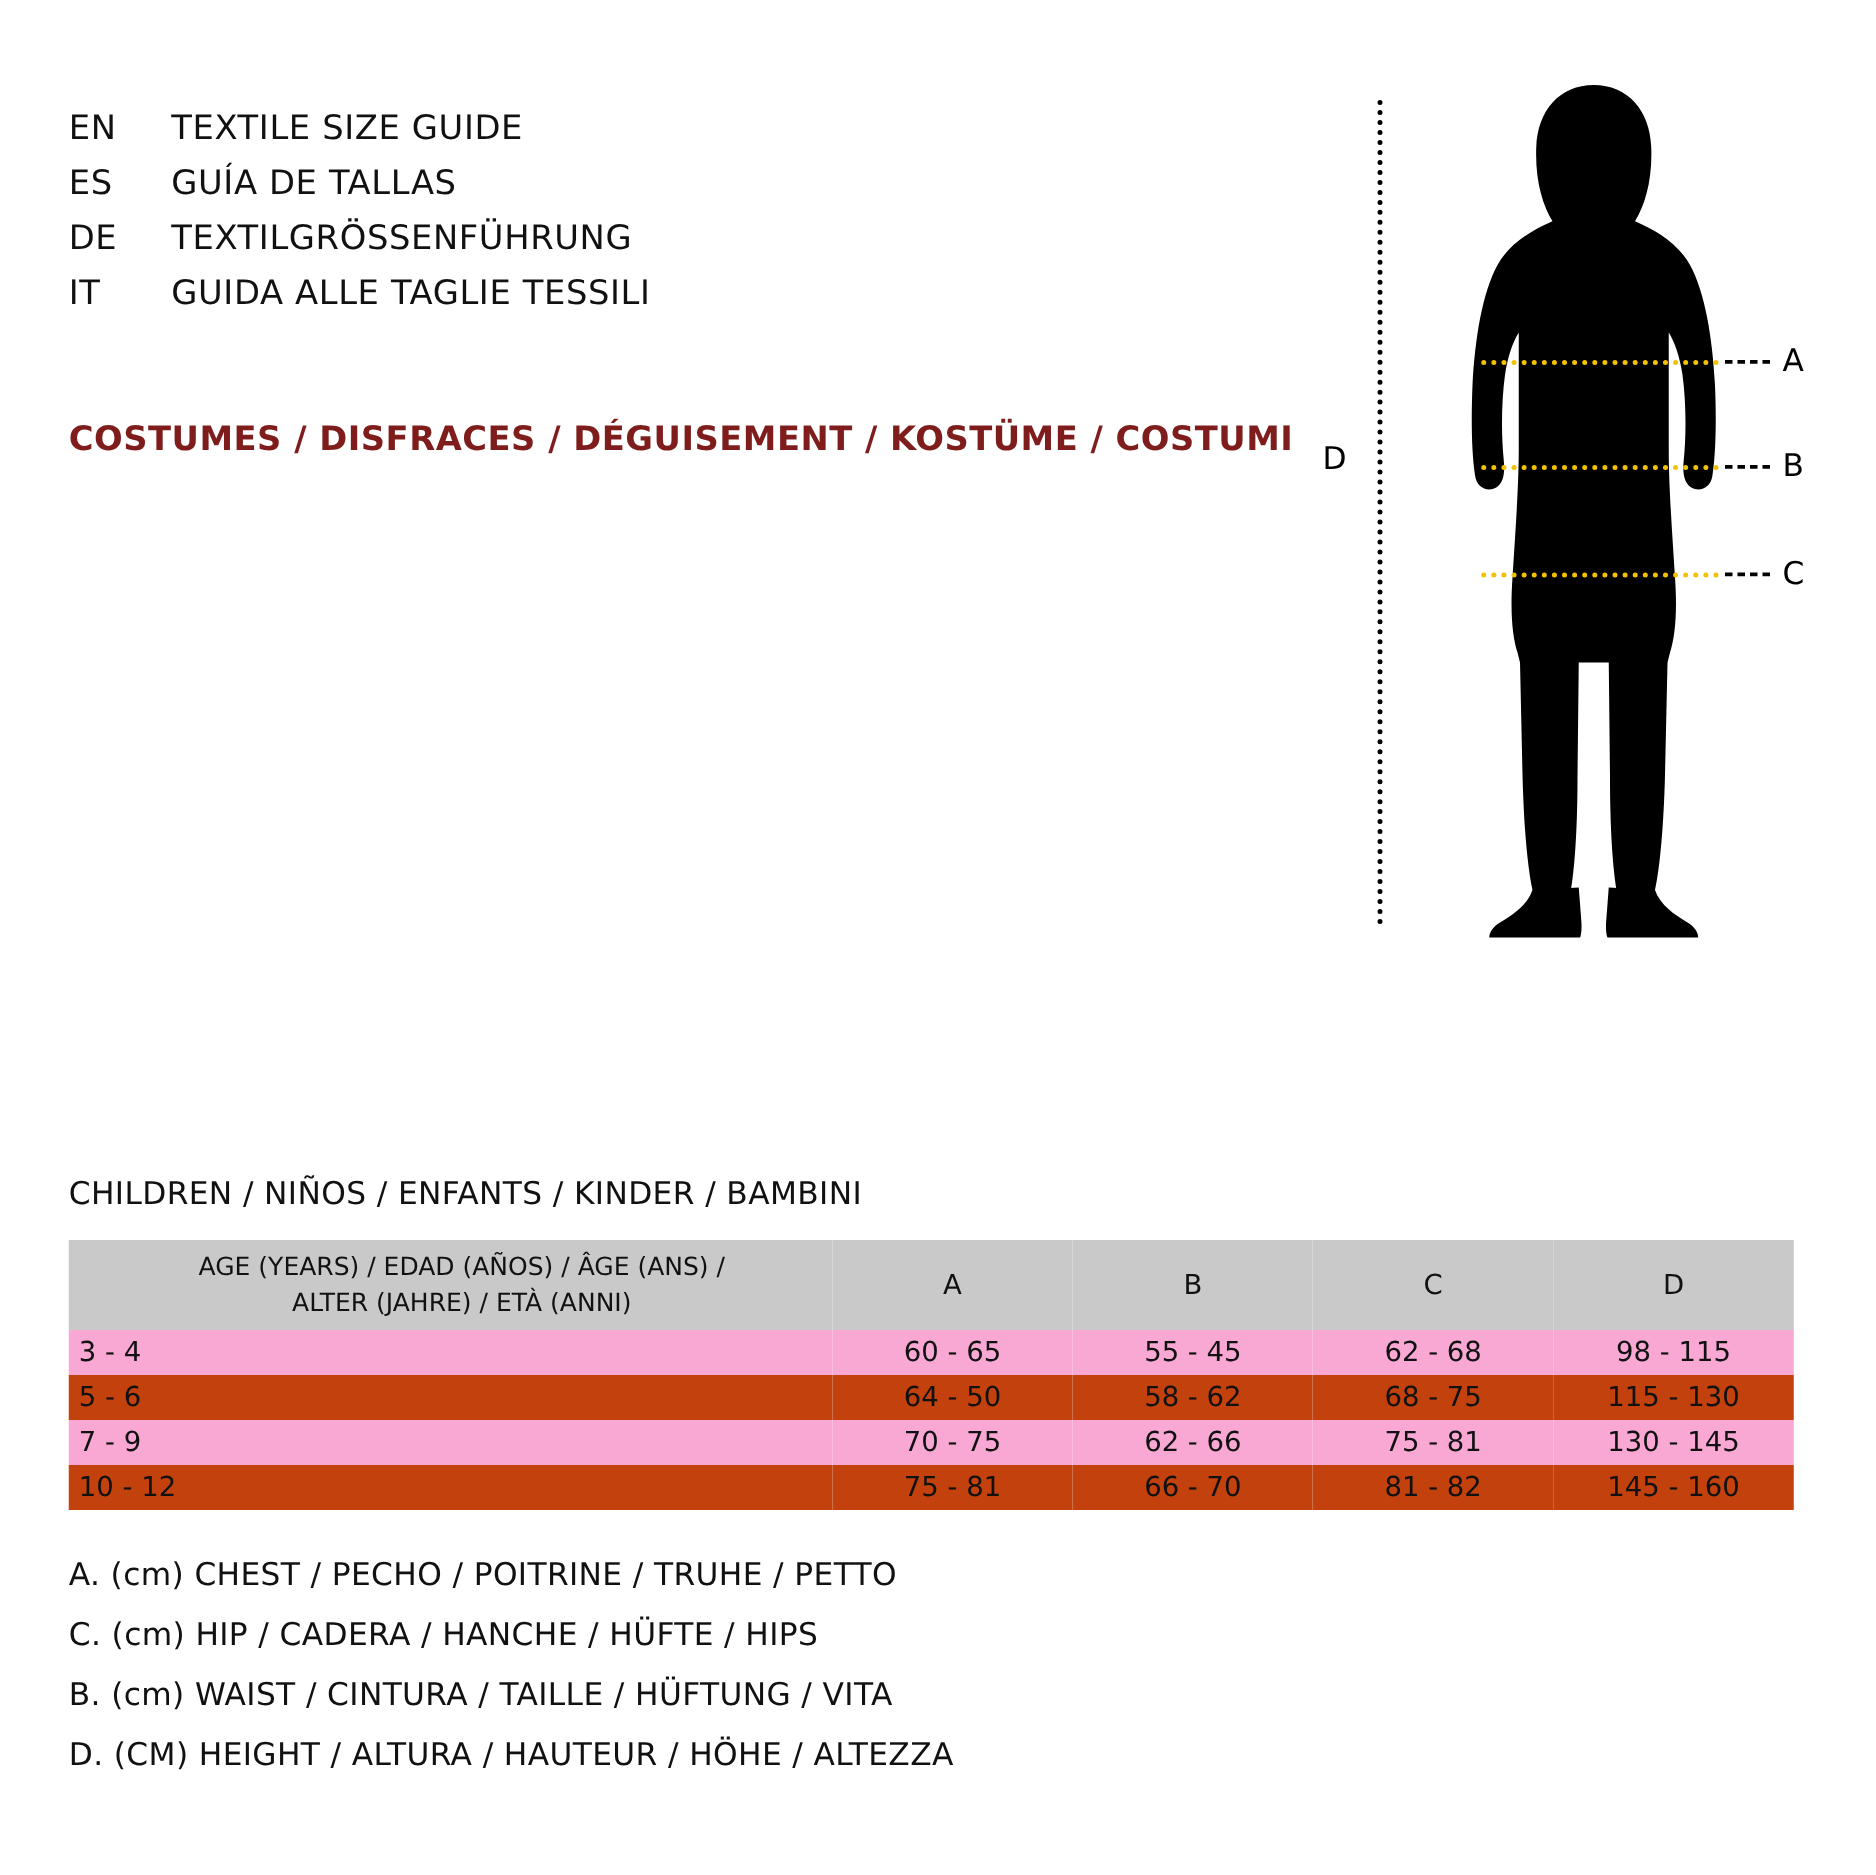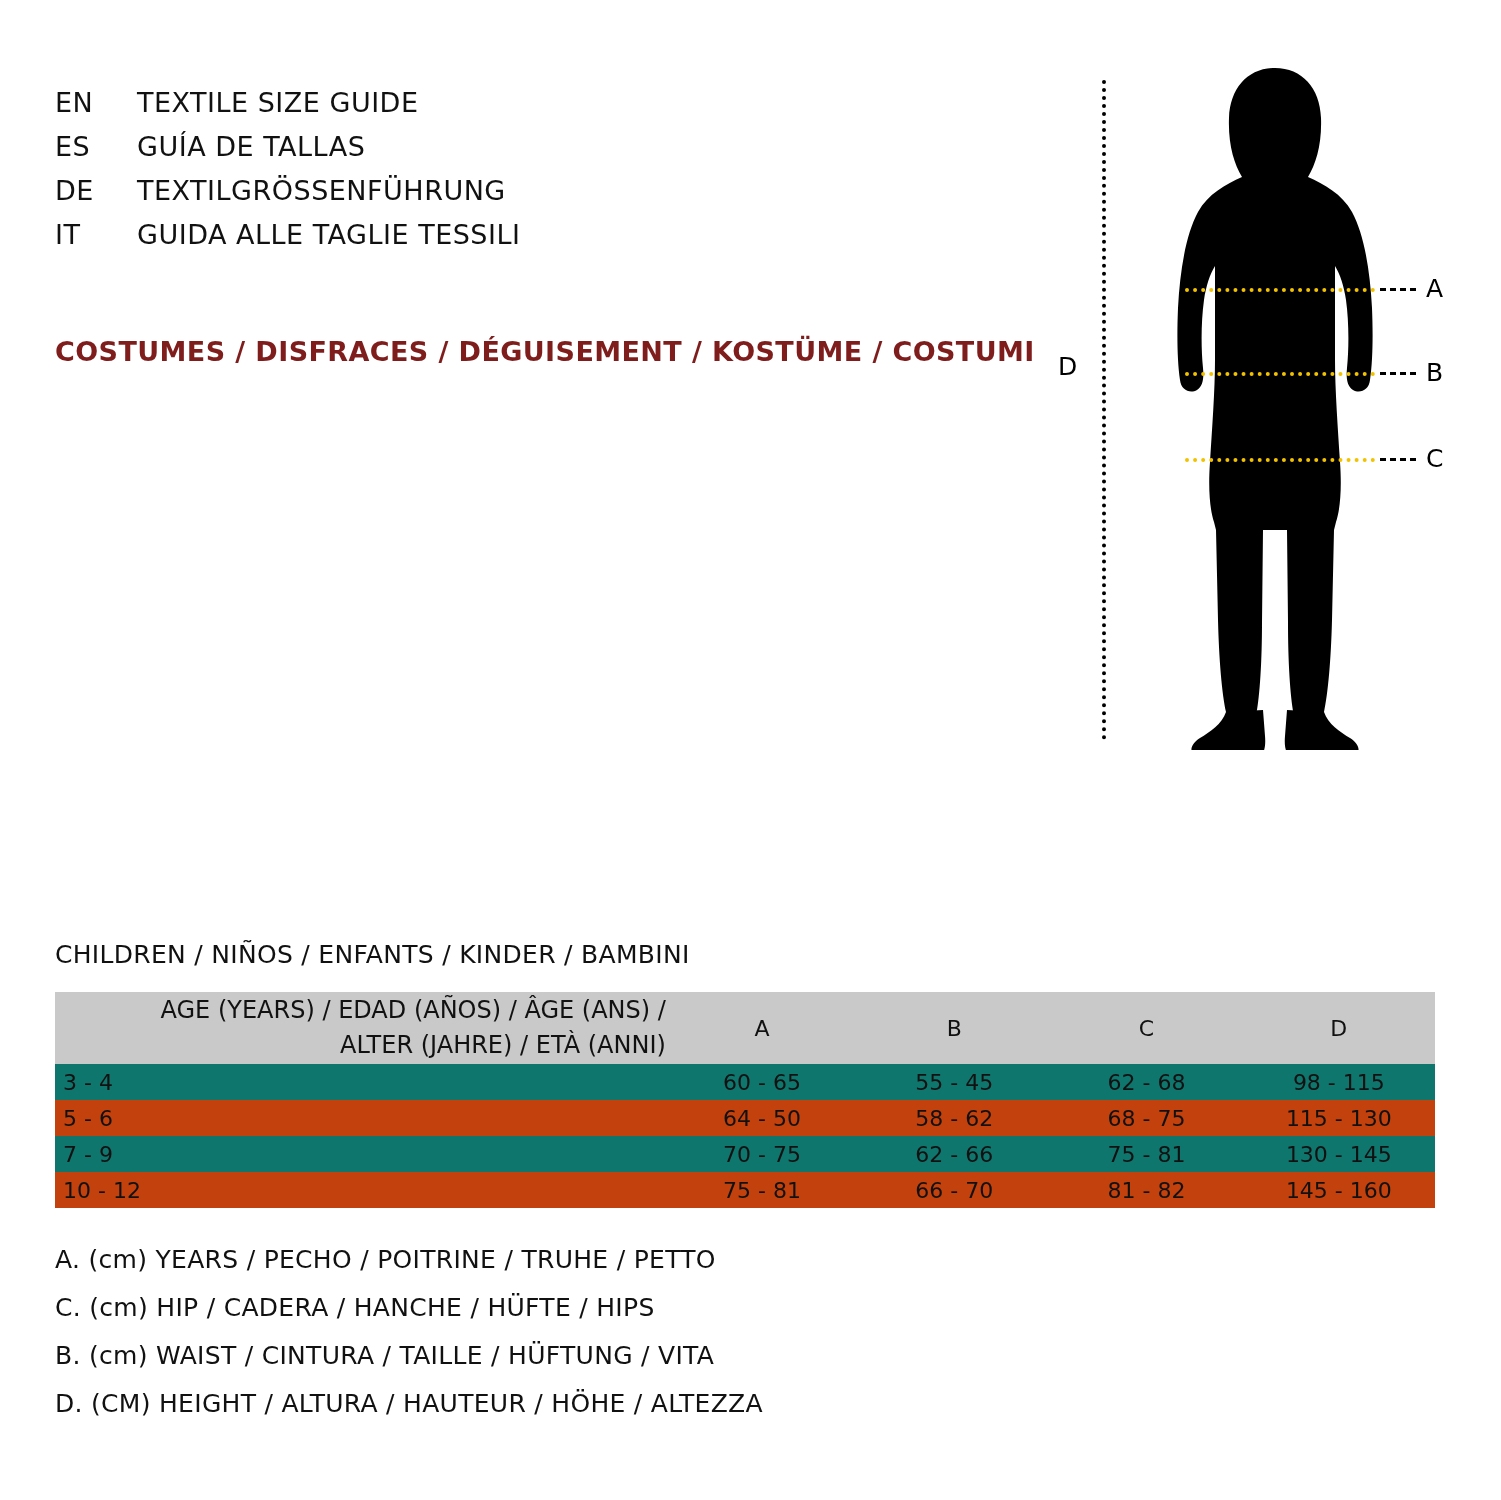--- a/index.html
+++ b/index.html
@@ -116,30 +116,30 @@
     font-weight: normal;
     text-align: center;
     height: 36px;
     vertical-align: middle;
   }
   #size-table thead th {
     background: #c9c9c9;
     height: 72px;
   }
   #size-table thead th.age-head {
-    text-align: right;
+    text-align: center;
     padding-left: 18px;
     line-height: 1.45;
-    font-size: 24px;
+    font-size: 20px;
   }
   #size-table tbody td.age-cell {
     text-align: left;
     padding-left: 8px;
   }
-  #size-table tbody tr.odd td { background: #0f766e; }
+  #size-table tbody tr.odd td { background: #f9a8d4; }
   #size-table tbody tr.even td { background: #c2410c; }
   .col-age { width: 610px; }
   .col-m { width: 192px; }
 
   
   #legend {
     position: absolute;
     left: 55px;
     top: 1245px;
     width: 1100px;
@@ -294,17 +294,17 @@
       <td class="age-cell">10 - 12</td>
       <td>75 - 81</td>
       <td>66 - 70</td>
       <td>81 - 82</td>
       <td>145 - 160</td>
     </tr>
   </tbody>
 </table>
 
 <div id="legend">
-  <div class="legend-row">A. (cm) YEARS / PECHO / POITRINE / TRUHE / PETTO</div>
+  <div class="legend-row">A. (cm) CHEST / PECHO / POITRINE / TRUHE / PETTO</div>
   <div class="legend-row">C. (cm) HIP / CADERA / HANCHE / HÜFTE / HIPS</div>
   <div class="legend-row">B. (cm) WAIST / CINTURA / TAILLE / HÜFTUNG / VITA</div>
   <div class="legend-row">D. (CM) HEIGHT / ALTURA / HAUTEUR / HÖHE / ALTEZZA</div>
 </div>
 
 </body></html>

